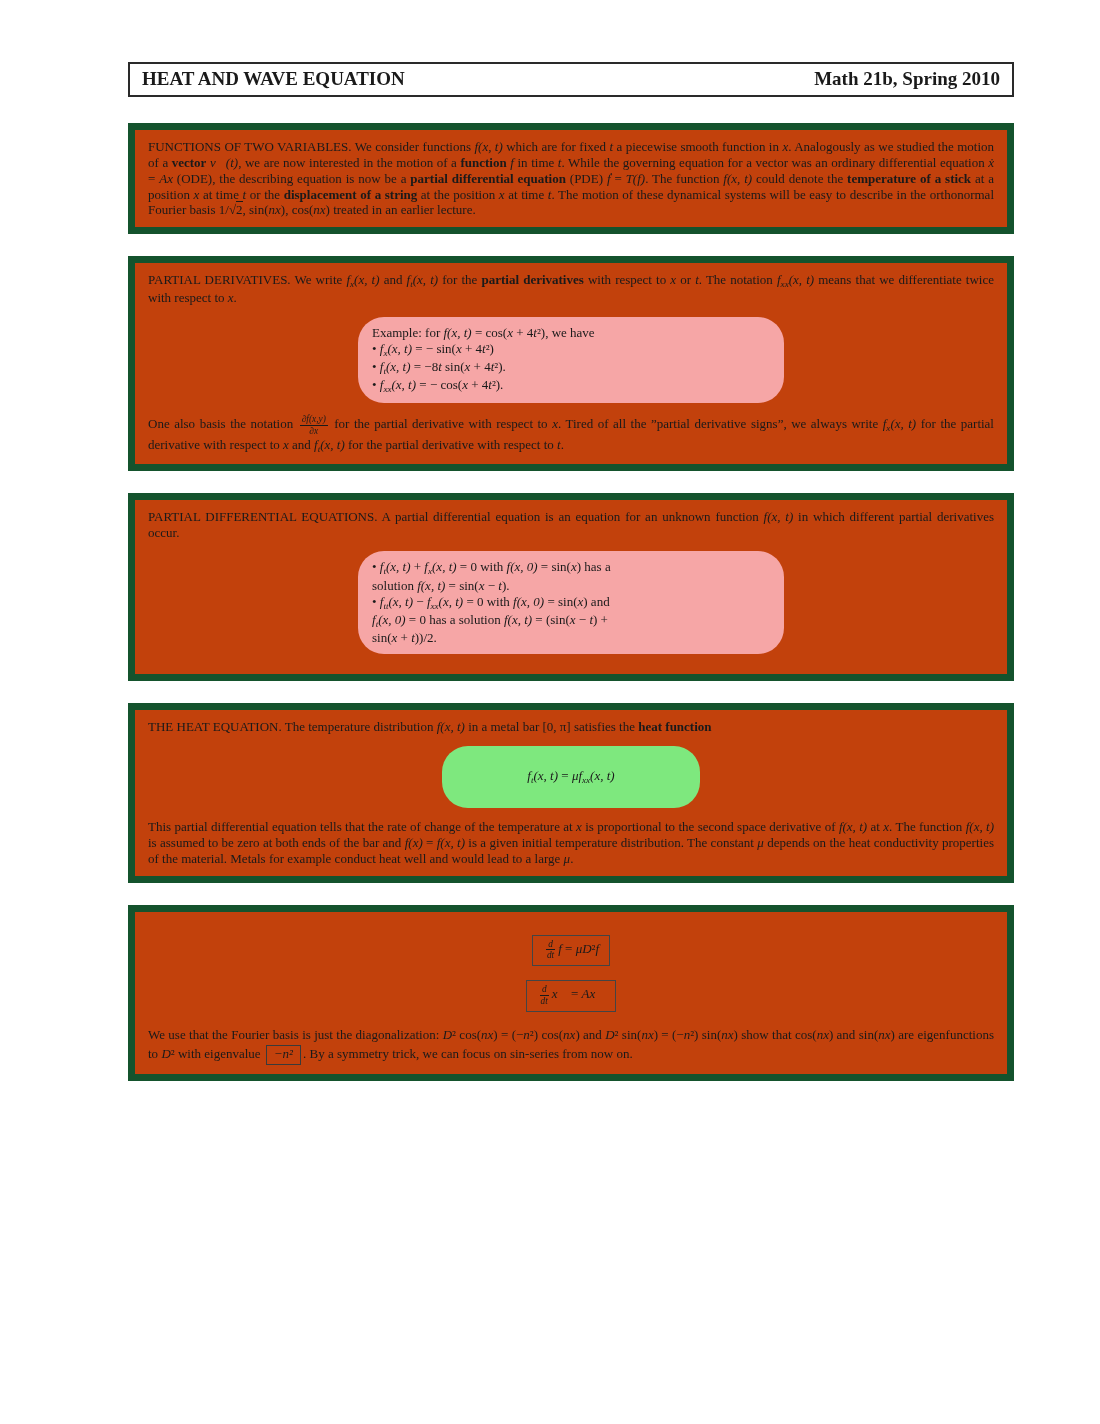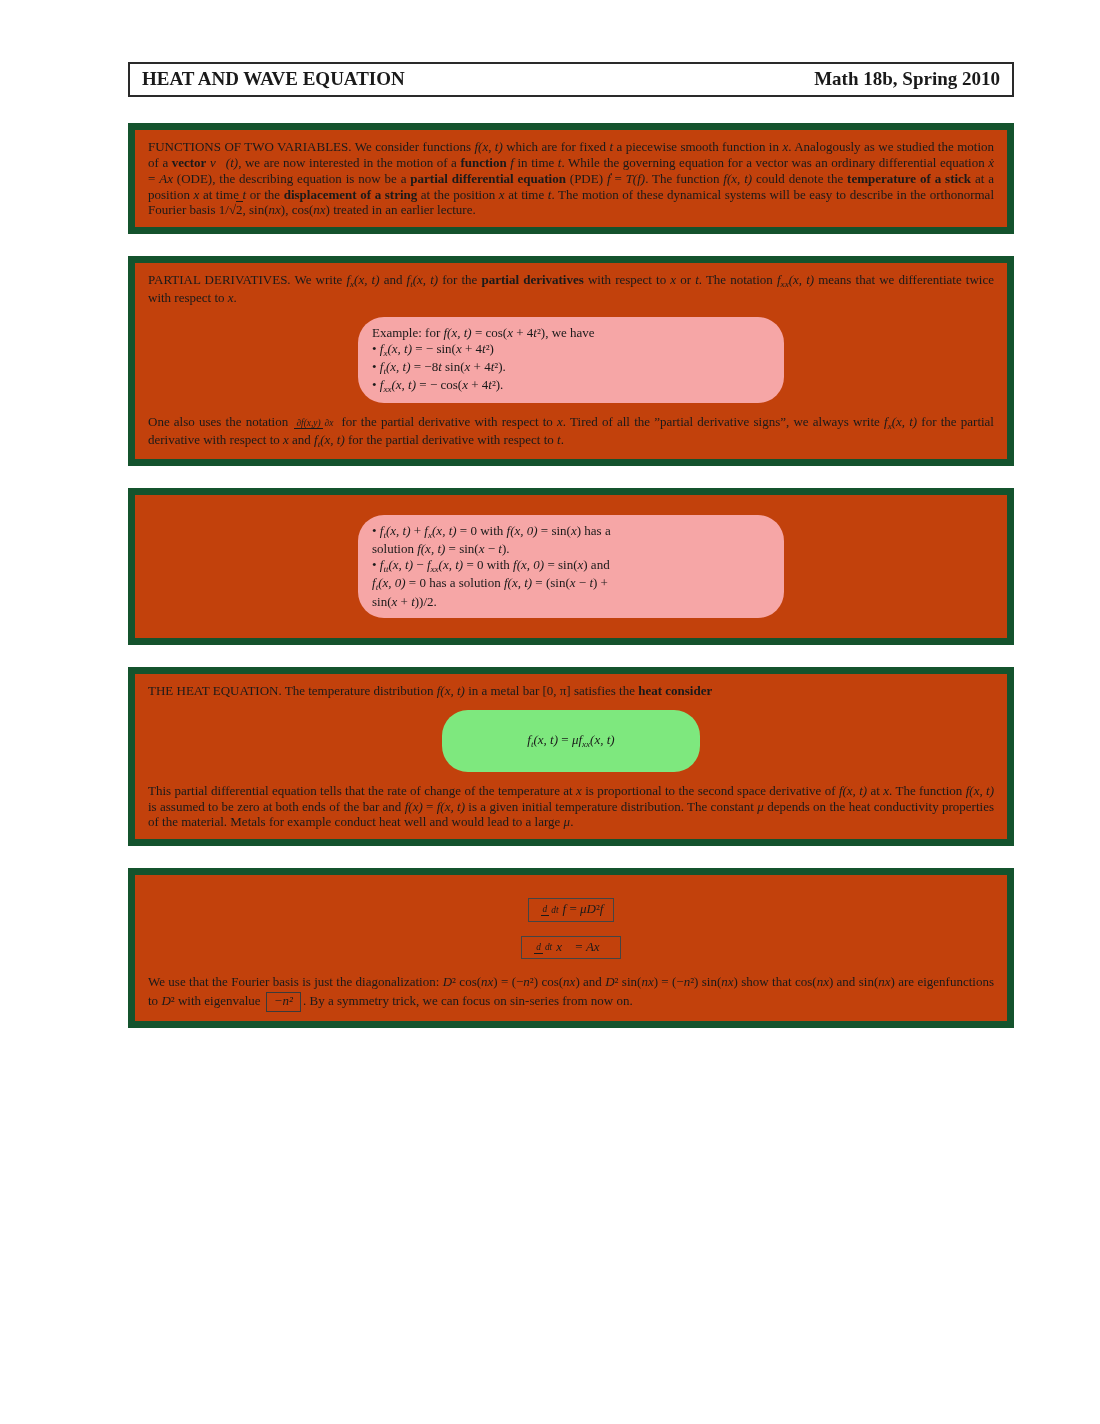--- a/index.html
+++ b/index.html
@@ -63,38 +63,38 @@
   .sqrt { border-top: 1px solid currentColor; }
   .boxed {
     border: 1px solid #3a3a3a;
     padding: 1px 7px 2px 7px;
     margin: 0 2px;
     white-space: nowrap;
     display: inline-block;
     line-height: 1.15;
   }
   .frac {
-    display: inline-flex; flex-direction: row; align-items: center;
+    display: inline-flex; flex-direction: column; align-items: center;
     vertical-align: middle; font-size: 72%; line-height: 1.15;
     margin: 0 2px; text-align: center;
   }
   .frac .num { border-bottom: 1px solid currentColor; padding: 0 2px; }
   .frac .den { padding: 0 2px; }
   .loose { line-height: 1.45; }
   .mt { margin-top: 10px; }
 </style>
 </head>
 <body style="color: rgb(26, 26, 26);">
 
 <div class="page">
   <div class="content">
 
     <div class="header-box">
       <span>HEAT AND WAVE EQUATION</span>
-      <span>Math 18b, Spring 2010</span>
+      <span>Math 21b, Spring 2010</span>
     </div>
 
     <div class="section">
       <p><span>FUNCTIONS OF TWO VARIABLES. We consider functions </span><span class="it">f(x, t)</span><span> which are for fixed </span><span class="it">t</span><span> a piecewise smooth function in </span><span class="it">x</span><span>. Analogously as we studied the motion of a </span><span class="bf">vector</span><span> </span><span class="it">v⃗(t)</span><span>, we are now interested in the motion of a </span><span class="bf">function</span><span> </span><span class="it">f</span><span> in time </span><span class="it">t</span><span>. While the governing equation for a vector was an ordinary differential equation </span><span class="it">ẋ</span><span> = </span><span class="it">Ax</span><span> (ODE), the describing equation is now be a </span><span class="bf">partial differential equation</span><span> (PDE) </span><span class="it">ḟ</span><span> = </span><span class="it">T(f)</span><span>. The function </span><span class="it">f(x, t)</span><span> could denote the </span><span class="bf">temperature of a stick</span><span> at a position </span><span class="it">x</span><span> at time </span><span class="it">t</span><span> or the </span><span class="bf">displacement of a string</span><span> at the position </span><span class="it">x</span><span> at time </span><span class="it">t</span><span>. The motion of these dynamical systems will be easy to describe in the orthonormal Fourier basis 1/√</span><span class="sqrt">2</span><span>, sin(</span><span class="it">nx</span><span>), cos(</span><span class="it">nx</span><span>) treated in an earlier lecture.</span></p>
     </div>
 
     <div class="section">
       <p><span>PARTIAL DERIVATIVES. We write </span><span class="it">f</span><span class="sub">x</span><span class="it">(x, t)</span><span> and </span><span class="it">f</span><span class="sub">t</span><span class="it">(x, t)</span><span> for the </span><span class="bf">partial derivatives</span><span> with respect to </span><span class="it">x</span><span> or </span><span class="it">t</span><span>. The notation </span><span class="it">f</span><span class="sub">xx</span><span class="it">(x, t)</span><span> means that we differentiate twice with respect to </span><span class="it">x</span><span>.</span></p>
       <div class="hl-box hl-pink">
           <span>Example: for </span>
@@ -131,27 +131,28 @@
           <span>• </span>
           <span class="it">f</span>
           <span class="sub">xx</span>
           <span class="it">(x, t)</span>
           <span> = − cos(</span>
           <span class="it">x</span>
           <span> + 4</span>
           <span class="it">t</span>
           <span>²).</span>
         </div>
-      <p><span>One also uses the notation </span><span class="it frac">
+      <p><span>One also basis the notation </span><span class="it frac">
             <span class="num">∂f(x,y)</span>
             <span class="den">∂x</span>
           </span><span> for the partial derivative with respect to </span><span class="it">x</span><span>. Tired of all the ”partial derivative signs”, we always write </span><span class="it">f</span><span class="sub">x</span><span class="it">(x, t)</span><span> for the partial derivative with respect to </span><span class="it">x</span><span> and </span><span class="it">f</span><span class="sub">t</span><span class="it">(x, t)</span><span> for the partial derivative with respect to </span><span class="it">t</span><span>.</span></p>
     </div>
 
     <div class="section">
+      <p><span>PARTIAL DIFFERENTIAL EQUATIONS. A partial differential equation is an equation for an unknown function </span><span class="it">f(x, t)</span><span> in which different partial derivatives occur.</span></p>
       <div class="hl-box hl-pink">
           <span>• </span>
           <span class="it">f</span>
           <span class="sub">t</span>
           <span class="it">(x, t)</span>
           <span> + </span>
           <span class="it">f</span>
           <span class="sub">x</span>
           <span class="it">(x, t)</span>
           <span> = 0 with </span>
@@ -199,21 +200,21 @@
           <br>
           <span>sin(</span>
           <span class="it">x</span>
           <span> + </span>
           <span class="it">t</span>
           <span>))/2.</span>
         </div>
     </div>
 
     <div class="section">
-      <p><span>THE HEAT EQUATION. The temperature distribution </span><span class="it">f(x, t)</span><span> in a metal bar [0, π] satisfies the </span><span class="bf">heat consider</span></p>
+      <p><span>THE HEAT EQUATION. The temperature distribution </span><span class="it">f(x, t)</span><span> in a metal bar [0, π] satisfies the </span><span class="bf">heat function</span></p>
       <div class="hl-box hl-green">
           <span class="it">f</span>
           <span class="sub">t</span>
           <span class="it">(x, t)</span>
           <span> = </span>
           <span class="it">μf</span>
           <span class="sub">xx</span>
           <span class="it">(x, t)</span>
         </div>
       <p><span>This partial differential equation tells that the rate of change of the temperature at </span><span class="it">x</span><span> is proportional to the second space derivative of </span><span class="it">f(x, t)</span><span> at </span><span class="it">x</span><span>. The function </span><span class="it">f(x, t)</span><span> is assumed to be zero at both ends of the bar and </span><span class="it">f(x)</span><span> = </span><span class="it">f(x, t)</span><span> is a given initial temperature distribution. The constant </span><span class="it">μ</span><span> depends on the heat conductivity properties of the material. Metals for example conduct heat well and would lead to a large </span><span class="it">μ</span><span>.</span></p>

